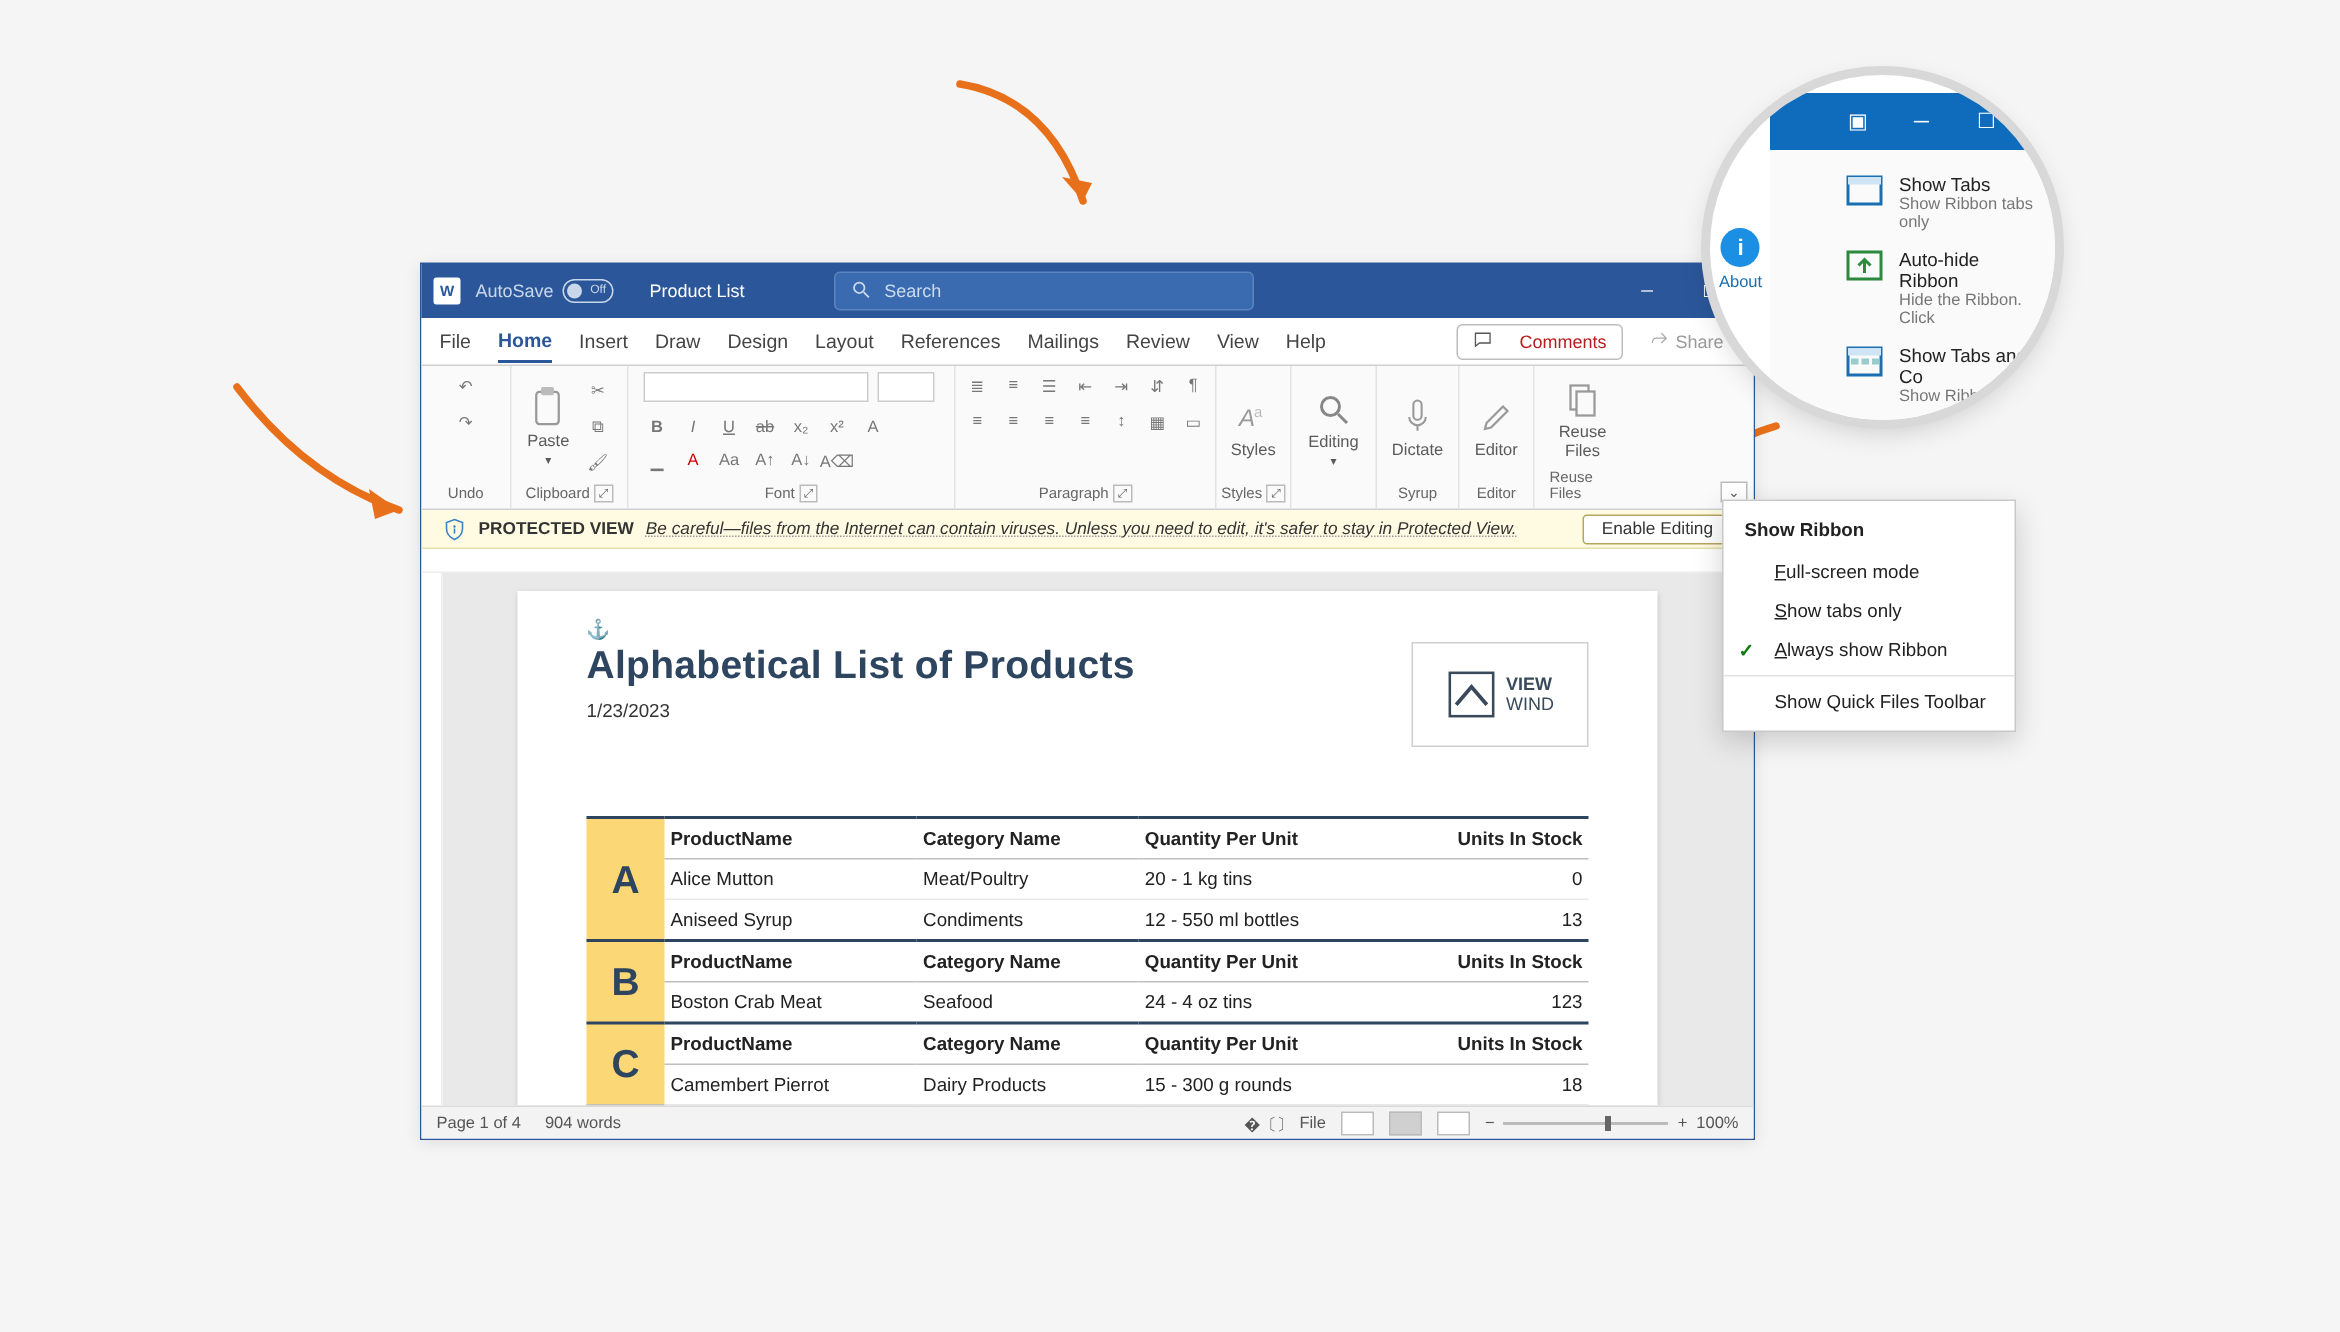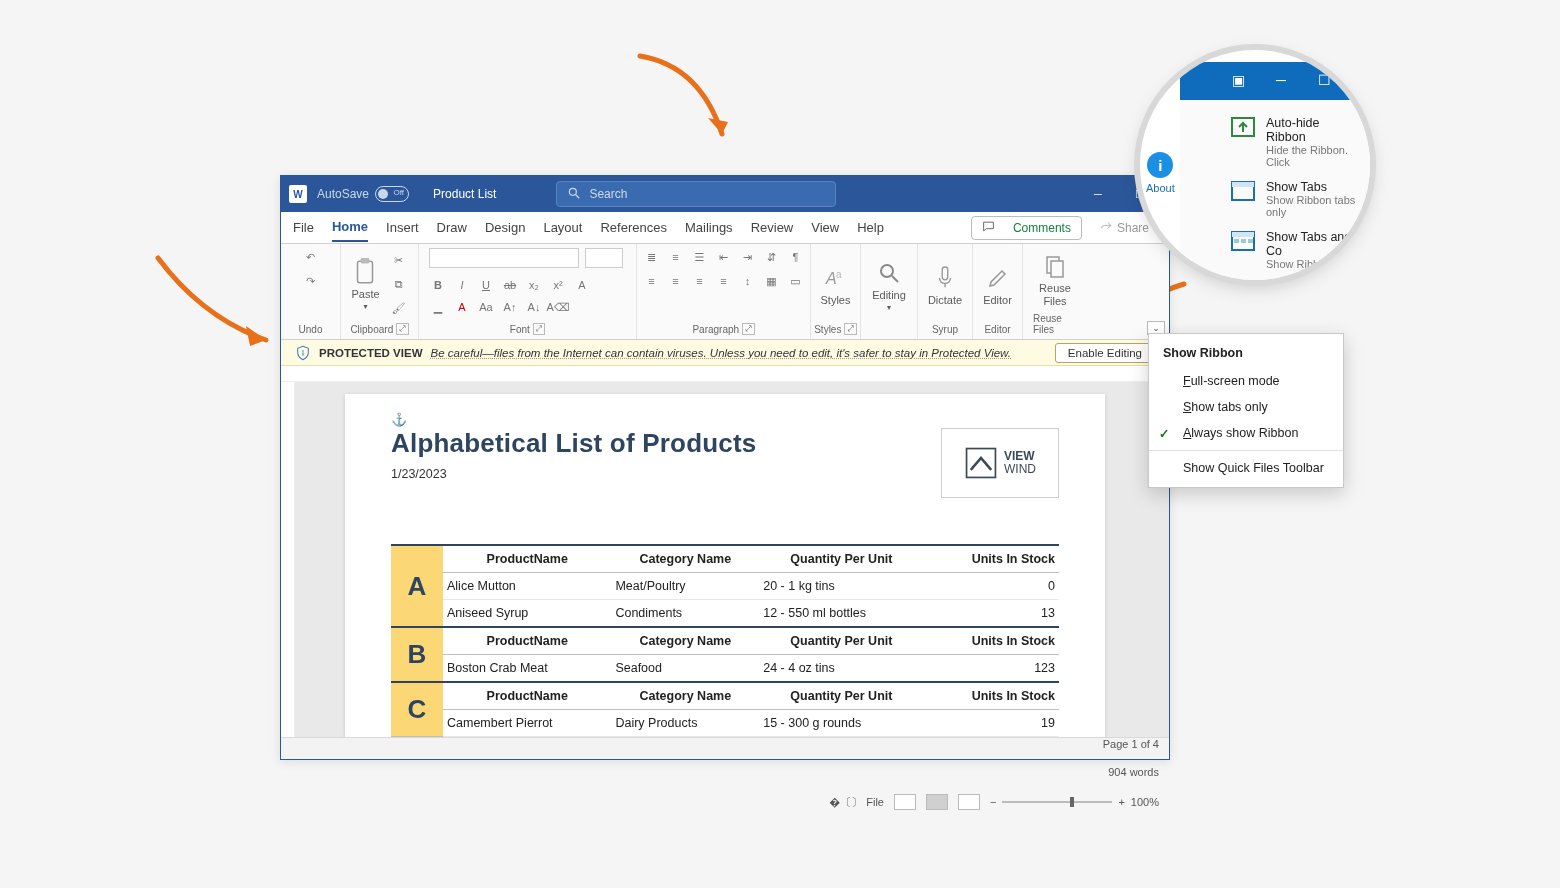--- a/index.html
+++ b/index.html
@@ -41,21 +41,21 @@
   
   .tabrow {
     height:32px; background:#fff; border-bottom:1px solid #d0d0d0;
     display:flex; align-items:center; padding:0 12px; gap:18px; font-size:13px; color:#444;
   }
   .tabrow .tab { padding:6px 0; cursor:pointer; }
   .tabrow .tab.active { color:#2b579a; border-bottom:2px solid #2b579a; font-weight:600; }
   .tabrow .spacer { flex:1; }
   .tabrow .pill {
     border:1px solid #bcbcbc; border-radius:4px; padding:3px 10px; font-size:12px;
-    display:flex; align-items:center; gap:18px; color:#15803d;
+    display:flex; align-items:center; gap:18px; color:#b91c1c;
   }
   .tabrow .share { color:#9a9a9a; font-size:12px; display:flex; align-items:center; gap:4px; }
 
   
   .ribbon {
     height:96px; background:#fafafa; border-bottom:1px solid #d0d0d0;
     display:flex; position:relative;
   }
   .group { border-right:1px solid #e3e3e3; padding:4px 10px 2px; display:flex; flex-direction:column; align-items:center; }
   .group .body { flex:1; display:flex; align-items:center; gap:10px; color:#7a7a7a; }
@@ -97,34 +97,34 @@
   .hdr { display:flex; align-items:flex-start; justify-content:space-between; }
   .hdr h1 { font-size:26px; font-weight:700; color:#2e4560; letter-spacing:.2px;}
   .hdr .date { font-size:12.5px; color:#333; margin-top:8px;}
   .logo {
     width:118px; height:70px; border:1px solid #cfcfcf; display:flex; align-items:center; justify-content:center; gap:6px;
     color:#3a4a5a; font-weight:700; font-size:12px;
   }
   .logo svg { width:34px; height:34px; }
 
   table.products { width:100%; margin-top:46px; border-collapse:collapse; font-size:12.5px; color:#222;}
-  table.products th { text-align:center; font-weight:700; padding:6px 4px; }
+  table.products th { text-align:left; font-weight:700; padding:6px 4px; }
   table.products td { padding:6px 4px; }
   table.products .num { text-align:right; }
   .letterhdr td, .letterhdr th { border-top:2px solid #2e4560; border-bottom:1px solid #bfbfbf;}
   .letter {
     background:#fcd776; width:52px; text-align:center; font-size:26px; font-weight:800; color:#2e4560;
     vertical-align:middle;
   }
   .subrow td { border-bottom:1px solid #e8e8e8;}
 
   
   .status {
     height:22px; background:#f3f3f3; border-top:1px solid #d9d9d9;
-    display:flex; align-items:flex-end; font-size:11px; color:#555; padding:0 10px; gap:16px;flex-direction:column;
+    display:flex; align-items:center; font-size:11px; color:#555; padding:0 10px; gap:16px;
   }
   .status .right { margin-left:auto; display:flex; align-items:center; gap:10px;}
   .viewbtn { width:22px; height:16px; border:1px solid #bbb; background:#fff;}
   .viewbtn.active{ background:#d0d0d0;}
   .zoom { display:flex; align-items:center; gap:6px;}
   .ztrack { width:110px; height:2px; background:#bbb; position:relative;}
   .ztrack .zthumb{ position:absolute; right:38px; top:-4px; width:4px; height:10px; background:#666;}
 
   
   .ddmenu {
@@ -472,21 +472,21 @@
               <td class="letter" rowspan="2">C</td>
     <th>ProductName</th>
     <th>Category Name</th>
     <th>Quantity Per Unit</th>
     <th class="num">Units In Stock</th>
             </tr>
             <tr class="subrow">
               <td>Camembert Pierrot</td>
       <td>Dairy Products</td>
       <td>15 - 300 g rounds</td>
-      <td class="num">19</td>
+      <td class="num">18</td>
             </tr>
           </tbody>
       </table>
     </div>
   </div>
 
   <div class="status">
     <span>Page 1 of 4</span>
     <span>904 words</span>
     <div class="right">
@@ -525,36 +525,36 @@
   <div class="bb-btn" style="left:92px;">▣</div>
   <div class="bb-btn" style="left:136px;">─</div>
   <div class="bb-btn" style="left:178px;">☐</div>
   <div class="about">
     <div class="circ">i</div>
     <div>About</div>
   </div>
   <div class="surface" id="magopts">
       <div class="opt">
         <div class="oic"><svg width="26" height="22">
+            <rect x="2" y="2" width="22" height="18" fill="none" stroke="#1a6fb0" stroke-width="2"></rect>
+            <rect x="2" y="2" width="22" height="5" fill="#cfe4f5"></rect>
+          </svg></div>
+    <div>
+          <div class="t1">Show Tabs</div>
+    <div class="t2">Show Ribbon tabs only</div>
+        </div>
+      </div>
+      <div class="opt">
+        <div class="oic"><svg width="26" height="22">
             <rect x="2" y="2" width="22" height="18" fill="none" stroke="#2b8a3e" stroke-width="2"></rect>
             <path d="M13 16 V7 M9 11l4-4 4 4" stroke="#2b8a3e" stroke-width="2" fill="none"></path>
           </svg></div>
     <div>
           <div class="t1">Auto-hide Ribbon</div>
     <div class="t2">Hide the Ribbon. Click</div>
-        </div>
-      </div>
-      <div class="opt">
-        <div class="oic"><svg width="26" height="22">
-            <rect x="2" y="2" width="22" height="18" fill="none" stroke="#1a6fb0" stroke-width="2"></rect>
-            <rect x="2" y="2" width="22" height="5" fill="#cfe4f5"></rect>
-          </svg></div>
-    <div>
-          <div class="t1">Show Tabs</div>
-    <div class="t2">Show Ribbon tabs only</div>
         </div>
       </div>
       <div class="opt">
         <div class="oic"><svg width="26" height="22">
             <rect x="2" y="2" width="22" height="18" fill="none" stroke="#1a6fb0" stroke-width="2"></rect>
             <rect x="2" y="2" width="22" height="5" fill="#cfe4f5"></rect>
             <rect x="4" y="9" width="5" height="4" fill="#9cc"></rect>
             <rect x="11" y="9" width="5" height="4" fill="#9cc"></rect>
             <rect x="18" y="9" width="5" height="4" fill="#9cc"></rect>
           </svg></div>

